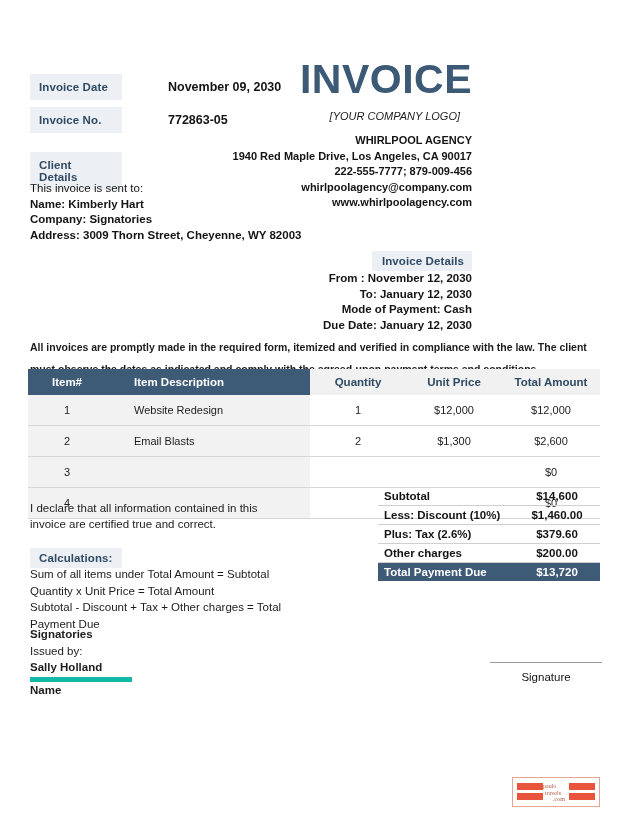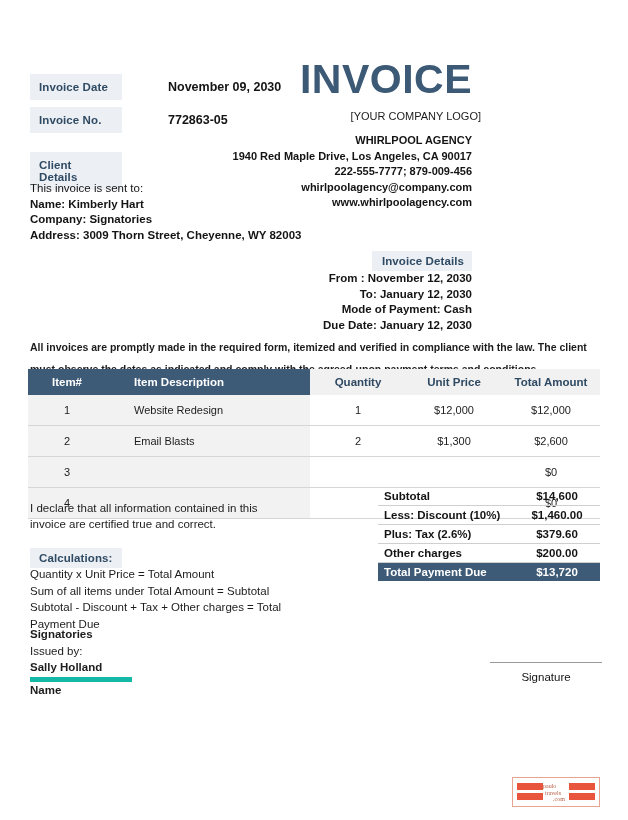--- a/index.html
+++ b/index.html
@@ -85,25 +85,26 @@
     right: 28px;
     top: 59px;
     font-size: 41px;
     line-height: 41px;
     font-weight: bold;
     color: #3c5a76;
     letter-spacing: 0.5px;
   }
   .company-logo-text {
     position: absolute;
-    right: 19px;
+    right: 40px;
     top: 110px;
     font-size: 11px;
     color: #1c1c1c;
     text-align: right;
+    font-style: italic;
   }
   .company-block {
     position: absolute;
     right: 28px;
     top: 133px;
     width: 300px;
     text-align: right;
     font-size: 11px;
     line-height: 15.5px;
     font-weight: bold;
@@ -401,22 +402,22 @@
         <td class="val">$13,720</td>
       </tr>
     </tbody>
   </table>
 
   <div class="declaration">I declare that all information contained in this invoice are certified true and correct.</div>
 
   <span class="label-chip" id="calculations-chip">Calculations:</span>
 
   <div class="calc-lines">
+    <div>Sum of all items under Total Amount = Subtotal</div>
     <div>Quantity x Unit Price = Total Amount</div>
-    <div>Sum of all items under Total Amount = Subtotal</div>
     <div>Subtotal - Discount + Tax + Other charges = Total Payment Due</div>
   </div>
 
   <div class="signatories">
     <div class="sig-title">Signatories</div>
     <div class="sig-issued">Issued by:</div>
     <div><span class="sig-name">Sally Holland</span></div>
     <div class="sig-namelabel">Name</div>
   </div>
 

